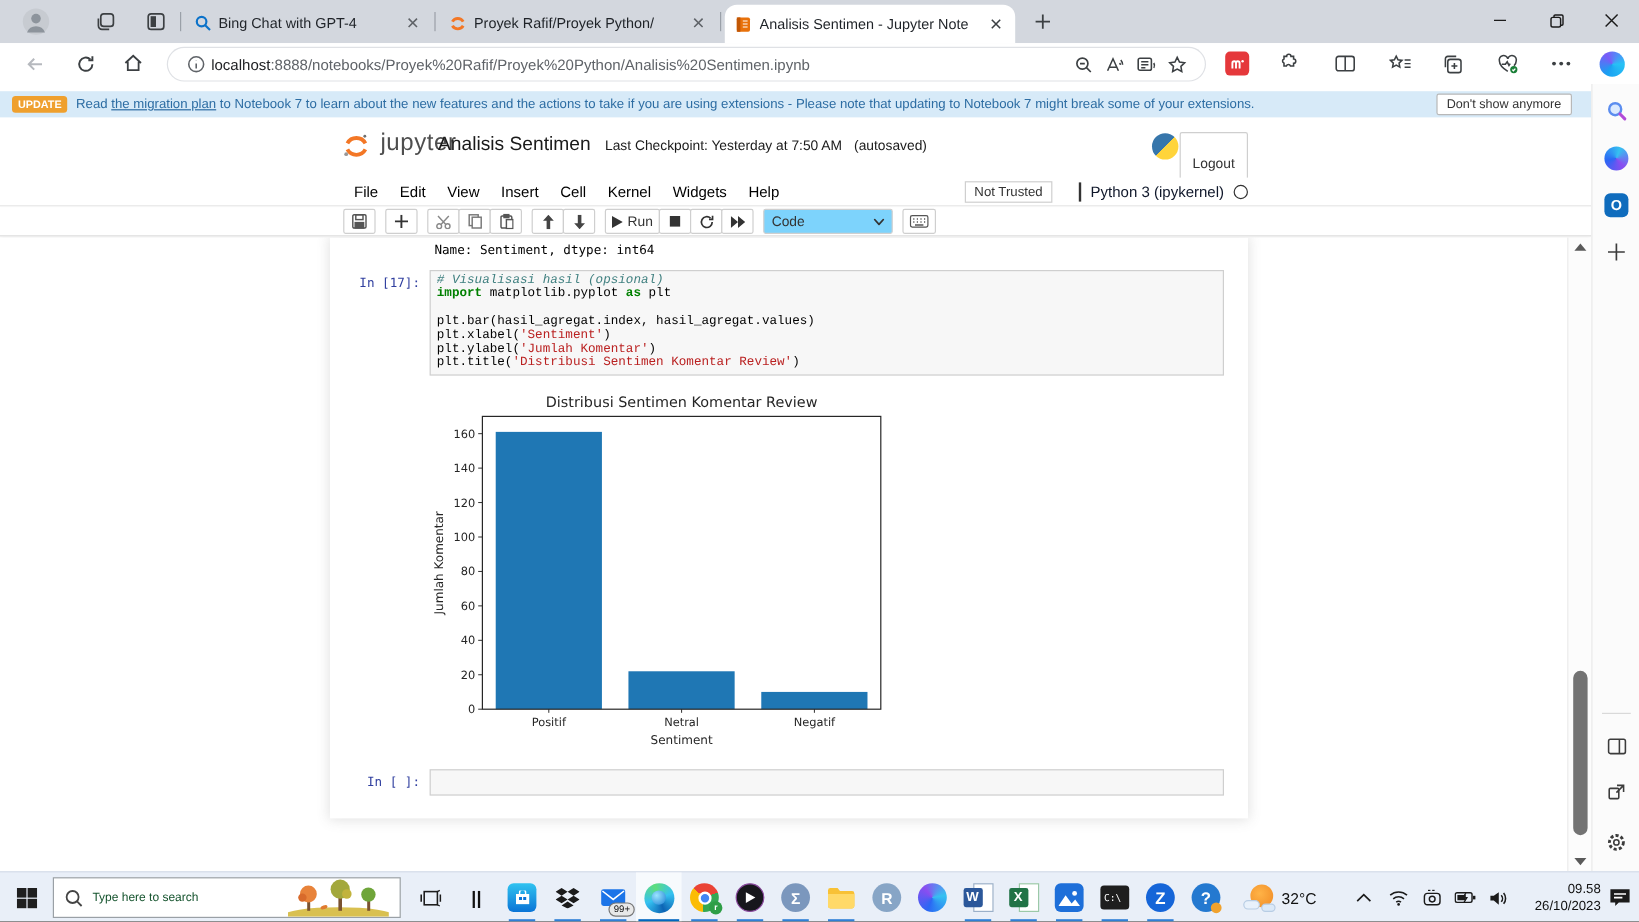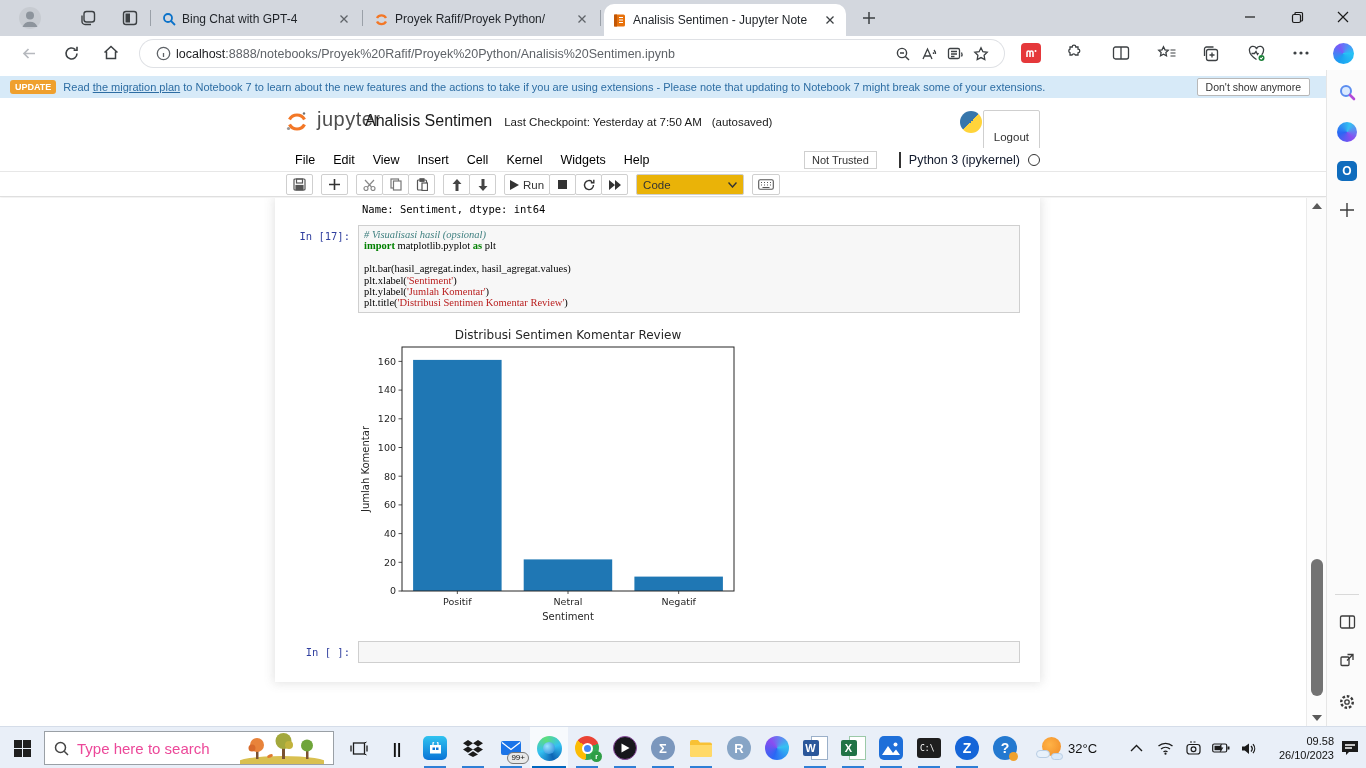--- a/index.html
+++ b/index.html
@@ -52,51 +52,51 @@
   .nt-btn{border:1px solid #cfcfcf;font-size:11px;color:#333;padding:2px 7px;background:#fff;margin-right:22px}
   .kdiv{width:2px;height:16px;background:#333;margin-right:8px}
   .kname{font-size:12.5px;color:#0f172a;margin-right:8px}
   .kstat{width:12px;height:12px;border:1.5px solid #333;border-radius:50%}
 
   .jp-toolbar{position:absolute;left:0;top:103px;width:1326px;height:24px;background:#fff;display:flex;align-items:center;padding-left:286px;border-bottom:1px solid #dfdfdf;box-shadow:0 2px 3px rgba(0,0,0,.06)}
   .tb-g{display:flex;margin-right:8px}
   .tb-b{height:21px;min-width:27px;border:1px solid #cfcfcf;background:#fff;border-radius:2px;display:flex;align-items:center;justify-content:center;margin-left:-1px;padding:0 5px;color:#555}
   .tb-b:first-child{margin-left:0}
   .run-label{font-size:11.5px;color:#333;margin-left:4px}
-  .cellsel{height:21px;border:1px solid #cfcfcf;border-radius:2px;background:#eab308;display:flex;align-items:center;justify-content:space-between;width:108px;padding:0 6px;font-size:11.5px;color:#333}
+  .cellsel{height:21px;border:1px solid #cfcfcf;border-radius:2px;background:#7dd3fc;display:flex;align-items:center;justify-content:space-between;width:108px;padding:0 6px;font-size:11.5px;color:#333}
 
   .jp-site{position:absolute;left:0;top:128px;width:1306px;height:528px;background:#fff;overflow:hidden}
   .nb-container{position:absolute;left:275px;top:0;width:765px;height:484px;background:#fff;box-shadow:0 0 10px 1px rgba(87,87,87,.18)}
   .mono{font-family:"DejaVu Sans Mono","Liberation Mono",monospace}
   .out-text{position:absolute;left:87px;top:5px;font-size:10.5px;line-height:12px;color:#000}
   .cellrow{position:absolute;left:0;width:765px;display:flex}
   .prompt{width:83px;flex:none;text-align:right;padding:5px 8px 0 0;font-size:10.5px;color:#303f9f}
   .inputbox{flex:1;margin-right:20px;border:1px solid #cfcfcf;background:#f7f7f7;padding:3px 5px}
-  .code-line{font-size:10.5px;line-height:11.4px;color:#000;white-space:pre;font-family:Liberation Serif, serif}
+  .code-line{font-size:10.5px;line-height:11.4px;color:#000;white-space:pre;font-family:Liberation Mono, monospace}
   .tok-cm{color:#408080;font-style:italic}
   .tok-kw{color:#008000;font-weight:bold}
   .tok-st{color:#ba2121}
   .mpl-tick{font:9.5px "DejaVu Sans",sans-serif;fill:#262626}
   .mpl-title{font:12px "DejaVu Sans",sans-serif;fill:#262626}
   .mpl-label{font:10px "DejaVu Sans",sans-serif;fill:#262626}
 
   .pg-scroll{position:absolute;left:1306px;top:128px;width:20px;height:528px;background:#fcfcfc;border-left:1px solid #ebebeb}
   .pg-thumb{position:absolute;left:4px;top:361px;width:12px;height:137px;background:#737373;border-radius:6px}
   .arr{position:absolute;left:4px;width:12px;height:10px;display:flex;align-items:center;justify-content:center}
   .tri-up{width:0;height:0;border-left:5px solid transparent;border-right:5px solid transparent;border-bottom:6px solid #5a5a5a}
   .tri-dn{width:0;height:0;border-left:5px solid transparent;border-right:5px solid transparent;border-top:6px solid #5a5a5a}
 
   
   .taskbar{position:absolute;left:0;top:726px;width:1366px;height:42px;background:#e9eff8;border-top:1px solid #d5dde9}
   .tb-cell{position:absolute;top:0;width:38px;height:42px;display:flex;align-items:center;justify-content:center}
   .tb-cell.run::after{content:"";position:absolute;left:8px;right:8px;bottom:0;height:3px;background:#2f7fd6}
   .tb-cell.active{background:rgba(255,255,255,.65)}
   .tb-cell.active::after{content:"";position:absolute;left:2px;right:2px;bottom:0;height:3px;background:#0067c0}
   .tsearch{position:absolute;left:44px;top:4px;width:290px;height:34px;background:#fff;border:1px solid #9aa0a6;display:flex;align-items:center;padding:0 9px;overflow:hidden}
-  .tsearch .ph{font-size:15px;color:#ec4899;margin-left:8px;flex:1}
+  .tsearch .ph{font-size:10px;color:#14532d;margin-left:8px;flex:1}
   .sq{border-radius:5px;display:flex;align-items:center;justify-content:center;color:#fff;font-weight:bold}
   .circ{border-radius:50%;display:flex;align-items:center;justify-content:center;color:#fff;font-weight:bold}
   .badge99{position:absolute;right:1px;bottom:5px;background:#e8e8e8;border:1px solid #777;border-radius:7px;font-size:8px;color:#111;padding:0 3px;line-height:10px}
   .tray-txt{font-size:13px;color:#111}
   .clock{position:absolute;left:1262px;top:0;width:72px;height:42px;display:flex;flex-direction:column;align-items:flex-end;justify-content:center;font-size:11px;color:#111;line-height:14px}
 </style>
 </head>
 <body>
 
 <div class="screen">

